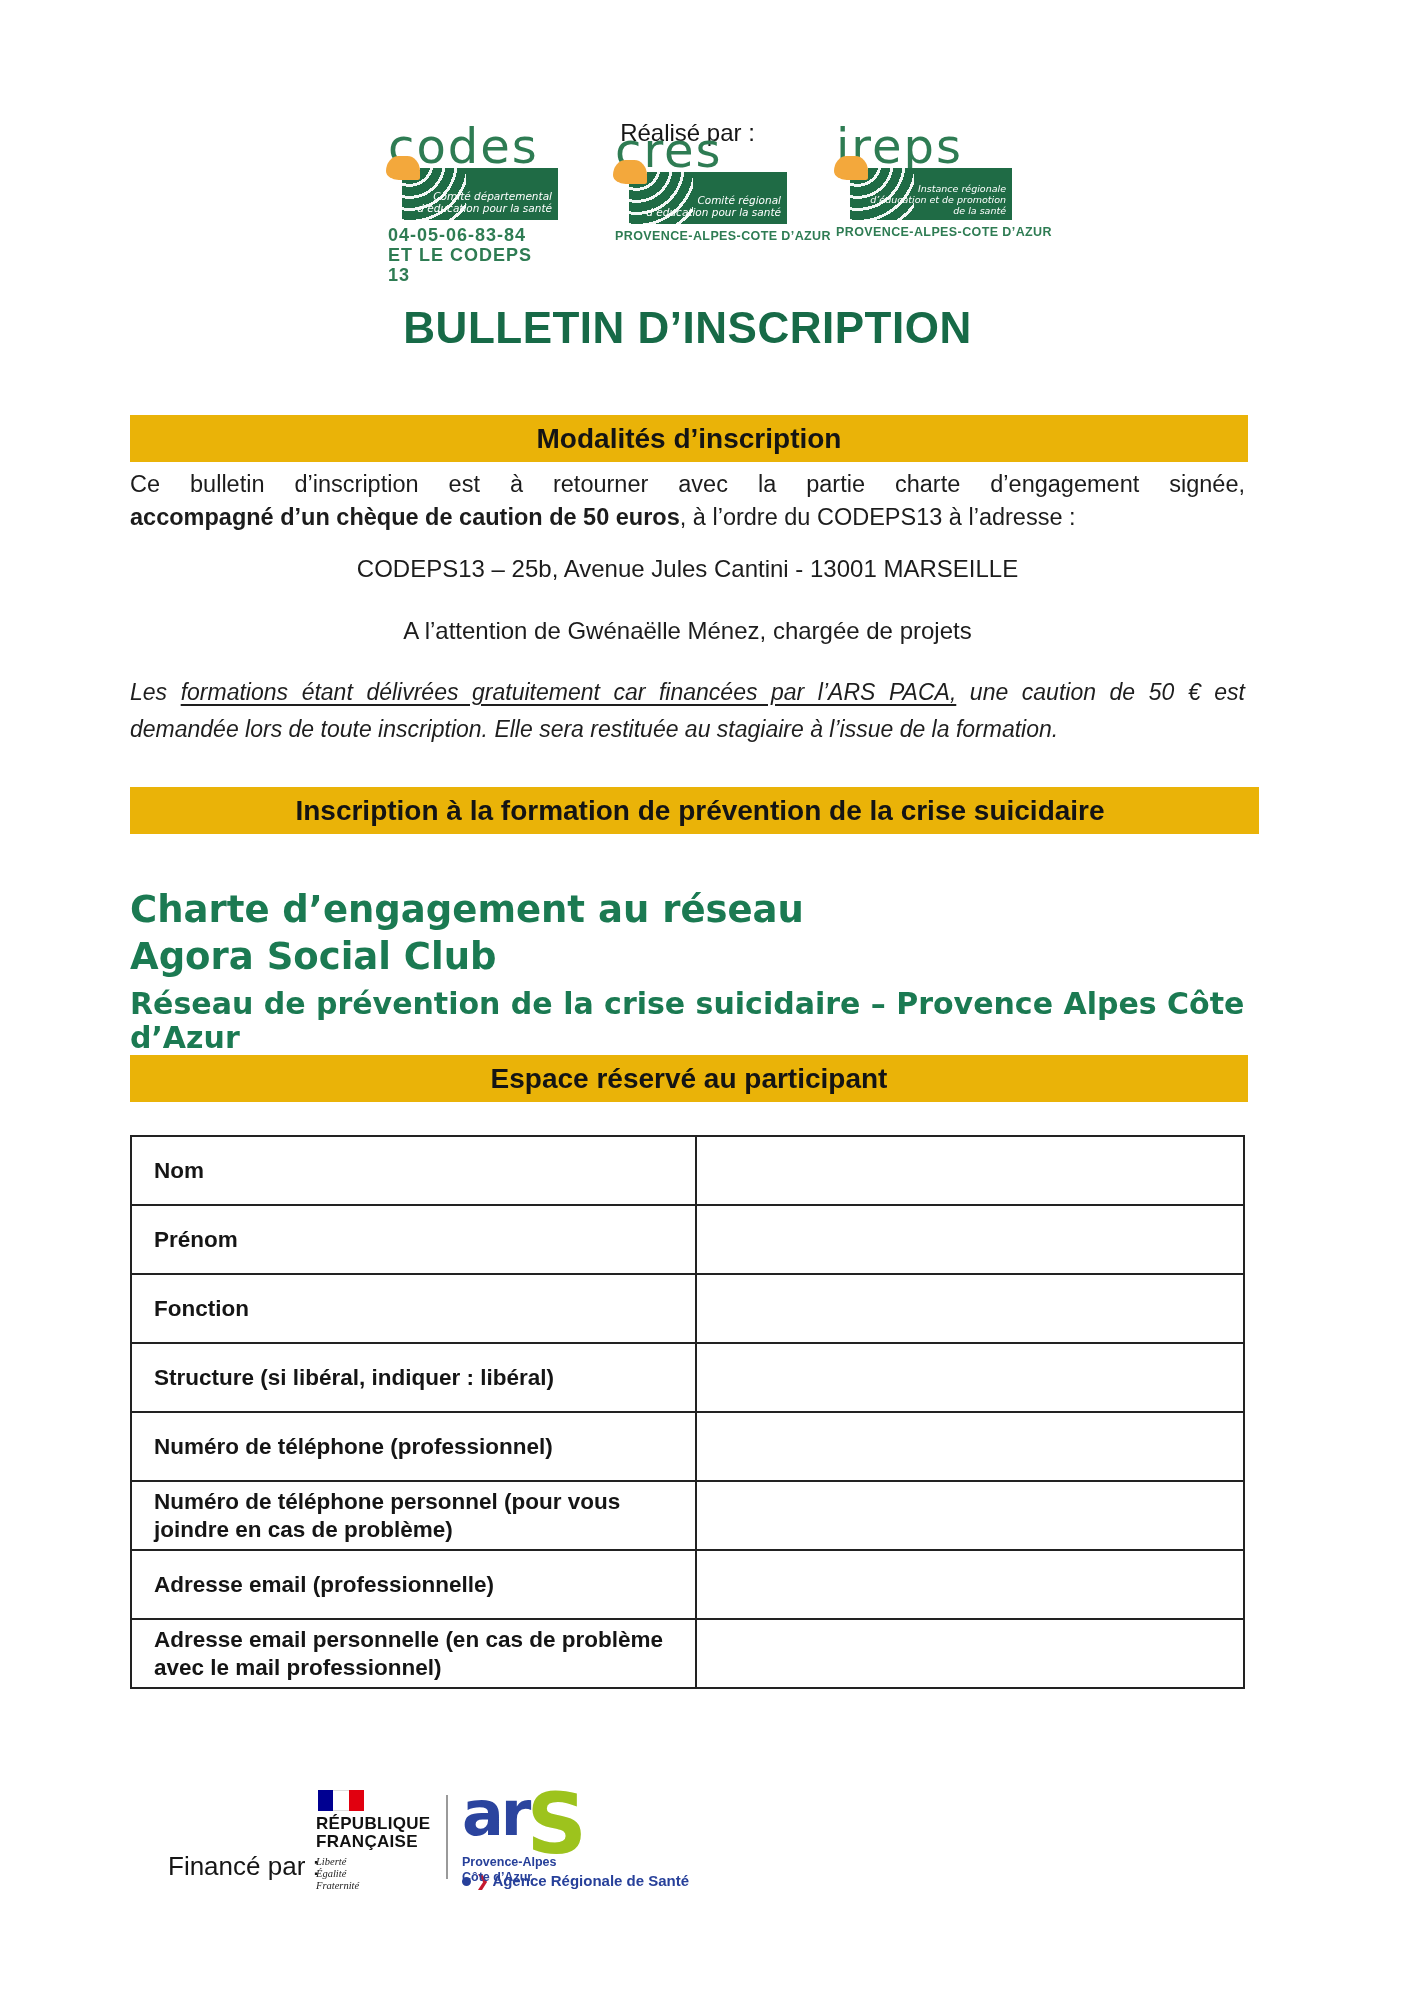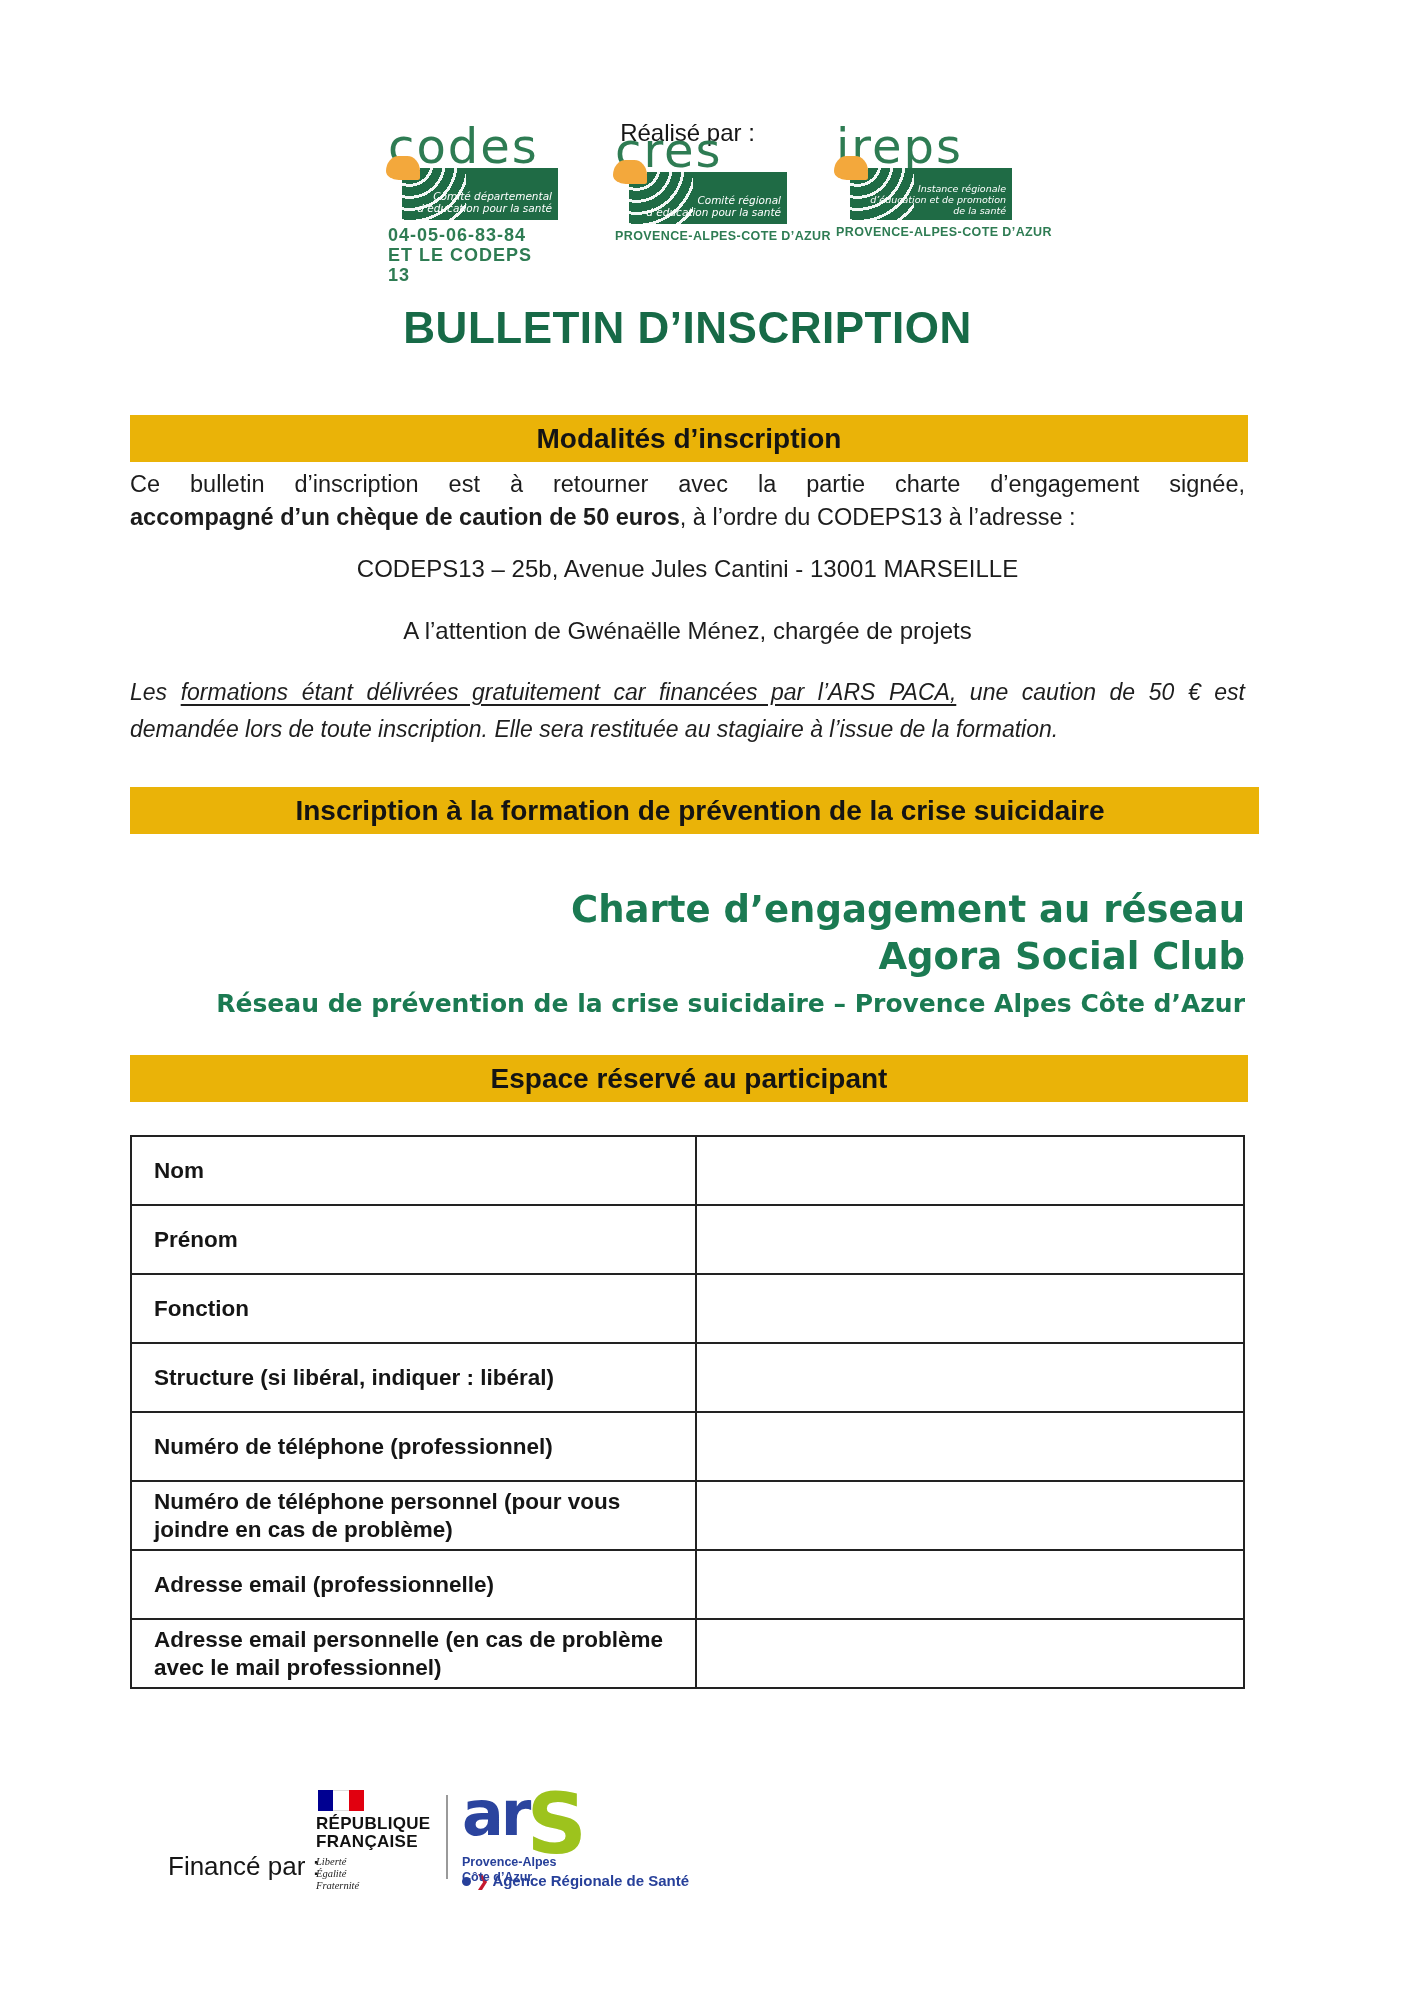--- a/index.html
+++ b/index.html
@@ -41,24 +41,24 @@
 
   
   .para{left:130px;top:468px;width:1115px;font-size:23.5px;line-height:33px;color:#1c1c1c;}
   .jline{text-align:justify;text-align-last:justify;}
   .addr{left:130px;top:555px;width:1115px;font-size:24px;color:#1c1c1c;}
   .attn{left:130px;top:617px;width:1115px;font-size:24px;color:#1c1c1c;}
   .note{left:130px;top:674px;width:1115px;font-size:23px;line-height:37px;font-style:italic;color:#1e1e1e;}
   .note u{text-underline-offset:4px;}
 
   
-  .charte{left:130px;top:886px;width:1115px;text-align:right;color:#1b7a52;
+  .charte{left:130px;top:886px;width:1115px;text-align:left;color:#1b7a52;
     font-family:"DejaVu Sans",sans-serif;font-weight:bold;}
   .charte-line{font-size:37px;line-height:47px;}
-  .charte-sub{font-size:25px;line-height:34px;margin-top:7px;}
+  .charte-sub{font-size:30px;line-height:34px;margin-top:7px;}
 
   
   .ptable{left:130px;top:1135px;width:1115px;border-collapse:collapse;}
   .ptable td{border:2px solid #222;height:65px;vertical-align:middle;background:#fff;}
   .ptable .lbl{width:523px;font-weight:bold;font-size:22.5px;line-height:28px;
     padding:0 18px 0 22px;color:#151515;}
   .ptable .val{width:auto;}
 
   
   .finance{left:168px;top:1851px;font-size:26px;color:#161616;}

